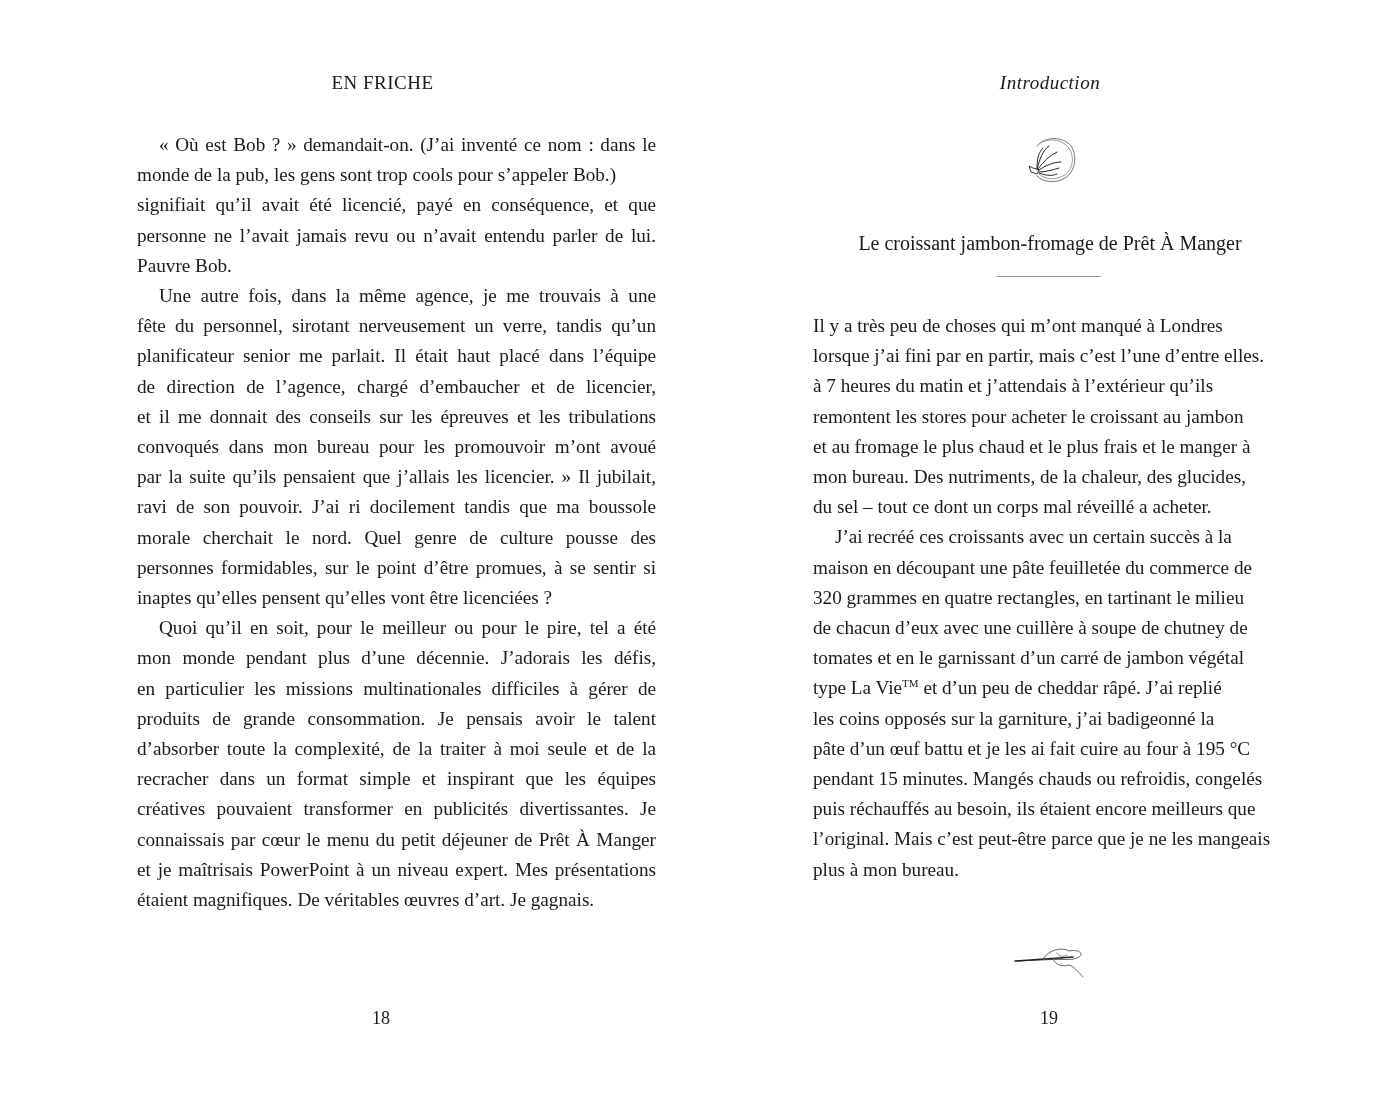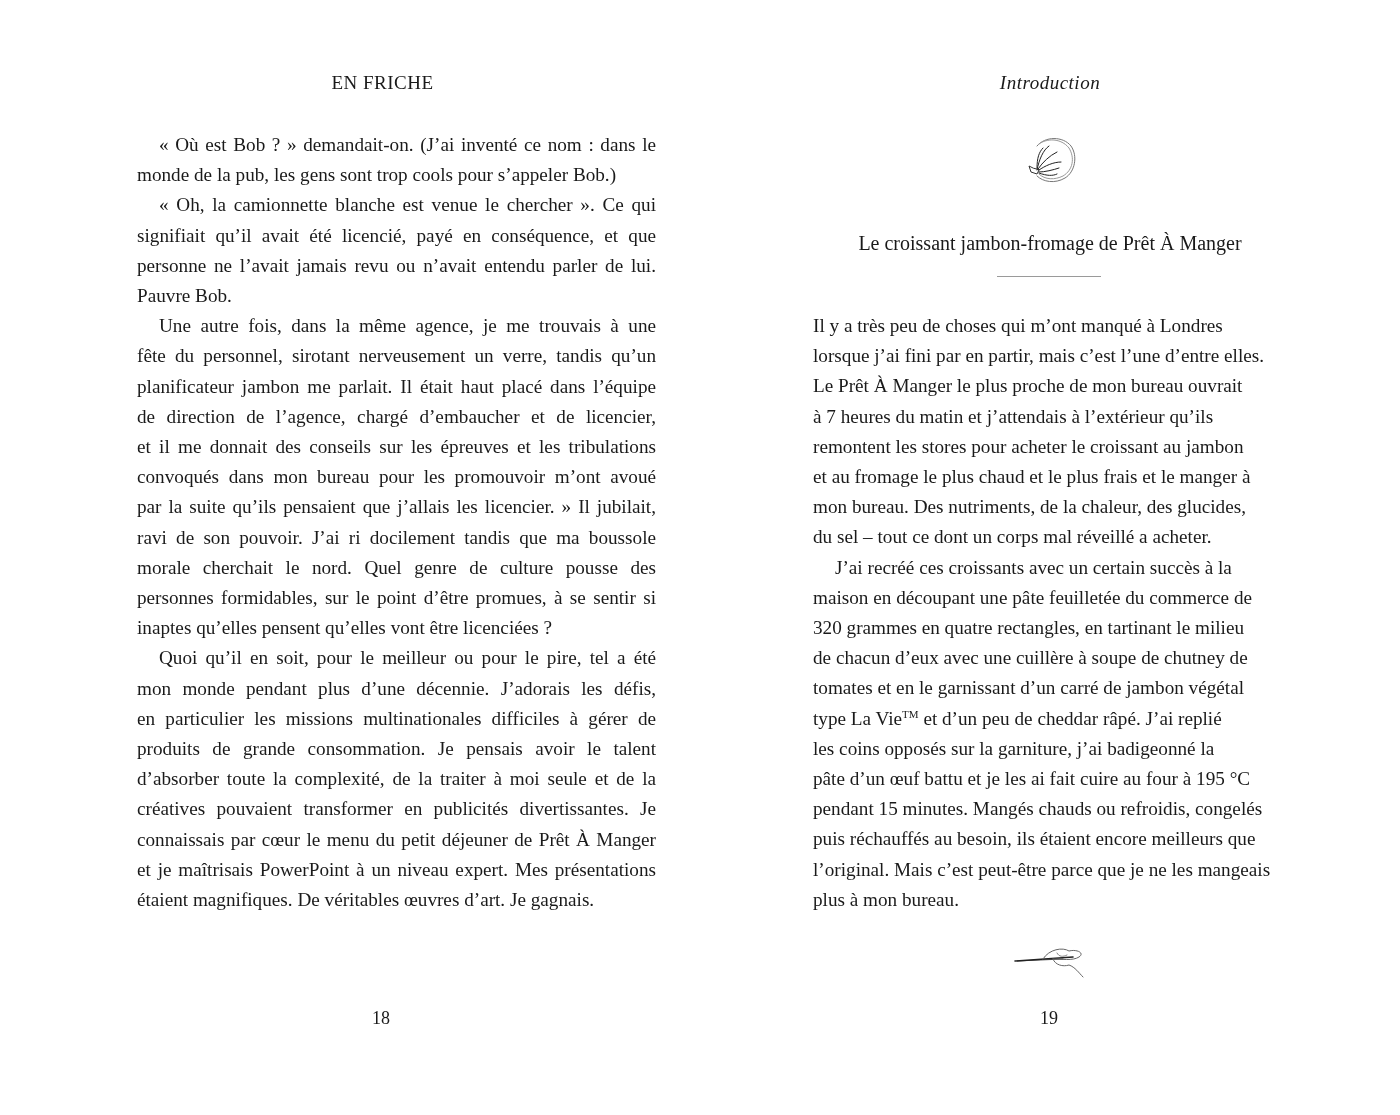--- a/index.html
+++ b/index.html
@@ -31,40 +31,40 @@
   sup { font-size: 11px; vertical-align: 7px; line-height: 0; }
 </style>
 </head>
 <body>
 
 <div class="page left">
   <div class="running-head">EN FRICHE</div>
   <div class="body-text" id="left-body">
       <span class="line indent"><span>« Où est Bob ? » demandait-on. (J’ai inventé ce nom : dans le</span></span>
       <span class="line last"><span>monde de la pub, les gens sont trop cools pour s’appeler Bob.)</span></span>
-      <span class="line indent"><span>« Oh, la camionnette blanche est venue le chercher ». Ce qui</span></span>
       <span class="line"><span>signifiait qu’il avait été licencié, payé en conséquence, et que</span></span>
       <span class="line"><span>personne ne l’avait jamais revu ou n’avait entendu parler de lui.</span></span>
       <span class="line last"><span>Pauvre Bob.</span></span>
       <span class="line indent"><span>Une autre fois, dans la même agence, je me trouvais à une</span></span>
       <span class="line"><span>fête du personnel, sirotant nerveusement un verre, tandis qu’un</span></span>
-      <span class="line"><span>planificateur jambon me parlait. Il était haut placé dans l’équipe</span></span>
+      <span class="line"><span>planificateur senior me parlait. Il était haut placé dans l’équipe</span></span>
       <span class="line"><span>de direction de l’agence, chargé d’embaucher et de licencier,</span></span>
       <span class="line"><span>et il me donnait des conseils sur les épreuves et les tribulations</span></span>
       <span class="line"><span>convoqués dans mon bureau pour les promouvoir m’ont avoué</span></span>
       <span class="line"><span>par la suite qu’ils pensaient que j’allais les licencier. » Il jubilait,</span></span>
       <span class="line"><span>ravi de son pouvoir. J’ai ri docilement tandis que ma boussole</span></span>
       <span class="line"><span>morale cherchait le nord. Quel genre de culture pousse des</span></span>
       <span class="line"><span>personnes formidables, sur le point d’être promues, à se sentir si</span></span>
       <span class="line last"><span>inaptes qu’elles pensent qu’elles vont être licenciées ?</span></span>
       <span class="line indent"><span>Quoi qu’il en soit, pour le meilleur ou pour le pire, tel a été</span></span>
       <span class="line"><span>mon monde pendant plus d’une décennie. J’adorais les défis,</span></span>
       <span class="line"><span>en particulier les missions multinationales difficiles à gérer de</span></span>
       <span class="line"><span>produits de grande consommation. Je pensais avoir le talent</span></span>
       <span class="line"><span>d’absorber toute la complexité, de la traiter à moi seule et de la</span></span>
+      <span class="line"><span>recracher dans un format simple et inspirant que les équipes</span></span>
       <span class="line"><span>créatives pouvaient transformer en publicités divertissantes. Je</span></span>
       <span class="line"><span>connaissais par cœur le menu du petit déjeuner de Prêt À Manger</span></span>
       <span class="line"><span>et je maîtrisais PowerPoint à un niveau expert. Mes présentations</span></span>
       <span class="line last"><span>étaient magnifiques. De véritables œuvres d’art. Je gagnais.</span></span>
     </div>
   <div class="folio">
       <span>18</span>
     </div>
 </div>
 
@@ -81,21 +81,20 @@
       <path d="M16 40 C22 40, 30 38, 36 36"></path>
       <path d="M14 36 C14 26, 16 20, 20 16"></path>
       <path d="M16 41 C24 44, 30 44, 34 42"></path>
     </g>
   </svg>
   <div class="section-title">Le croissant jambon-fromage de Prêt À Manger</div>
   <div class="title-rule"></div>
   <div class="body-text" id="right-body">
       <span class="line"><span>Il y a très peu de choses qui m’ont manqué à Londres</span></span>
       <span class="line"><span>lorsque j’ai fini par en partir, mais c’est l’une d’entre elles.</span></span>
-      <span class="line"><span>Le Prêt À Manger le plus proche de mon bureau ouvrait</span></span>
       <span class="line"><span>à 7 heures du matin et j’attendais à l’extérieur qu’ils</span></span>
       <span class="line"><span>remontent les stores pour acheter le croissant au jambon</span></span>
       <span class="line"><span>et au fromage le plus chaud et le plus frais et le manger à</span></span>
       <span class="line"><span>mon bureau. Des nutriments, de la chaleur, des glucides,</span></span>
       <span class="line"><span>du sel – tout ce dont un corps mal réveillé a acheter.</span></span>
       <span class="line indent"><span>J’ai recréé ces croissants avec un certain succès à la</span></span>
       <span class="line"><span>maison en découpant une pâte feuilletée du commerce de</span></span>
       <span class="line"><span>320 grammes en quatre rectangles, en tartinant le milieu</span></span>
       <span class="line"><span>de chacun d’eux avec une cuillère à soupe de chutney de</span></span>
       <span class="line"><span>tomates et en le garnissant d’un carré de jambon végétal</span></span>

